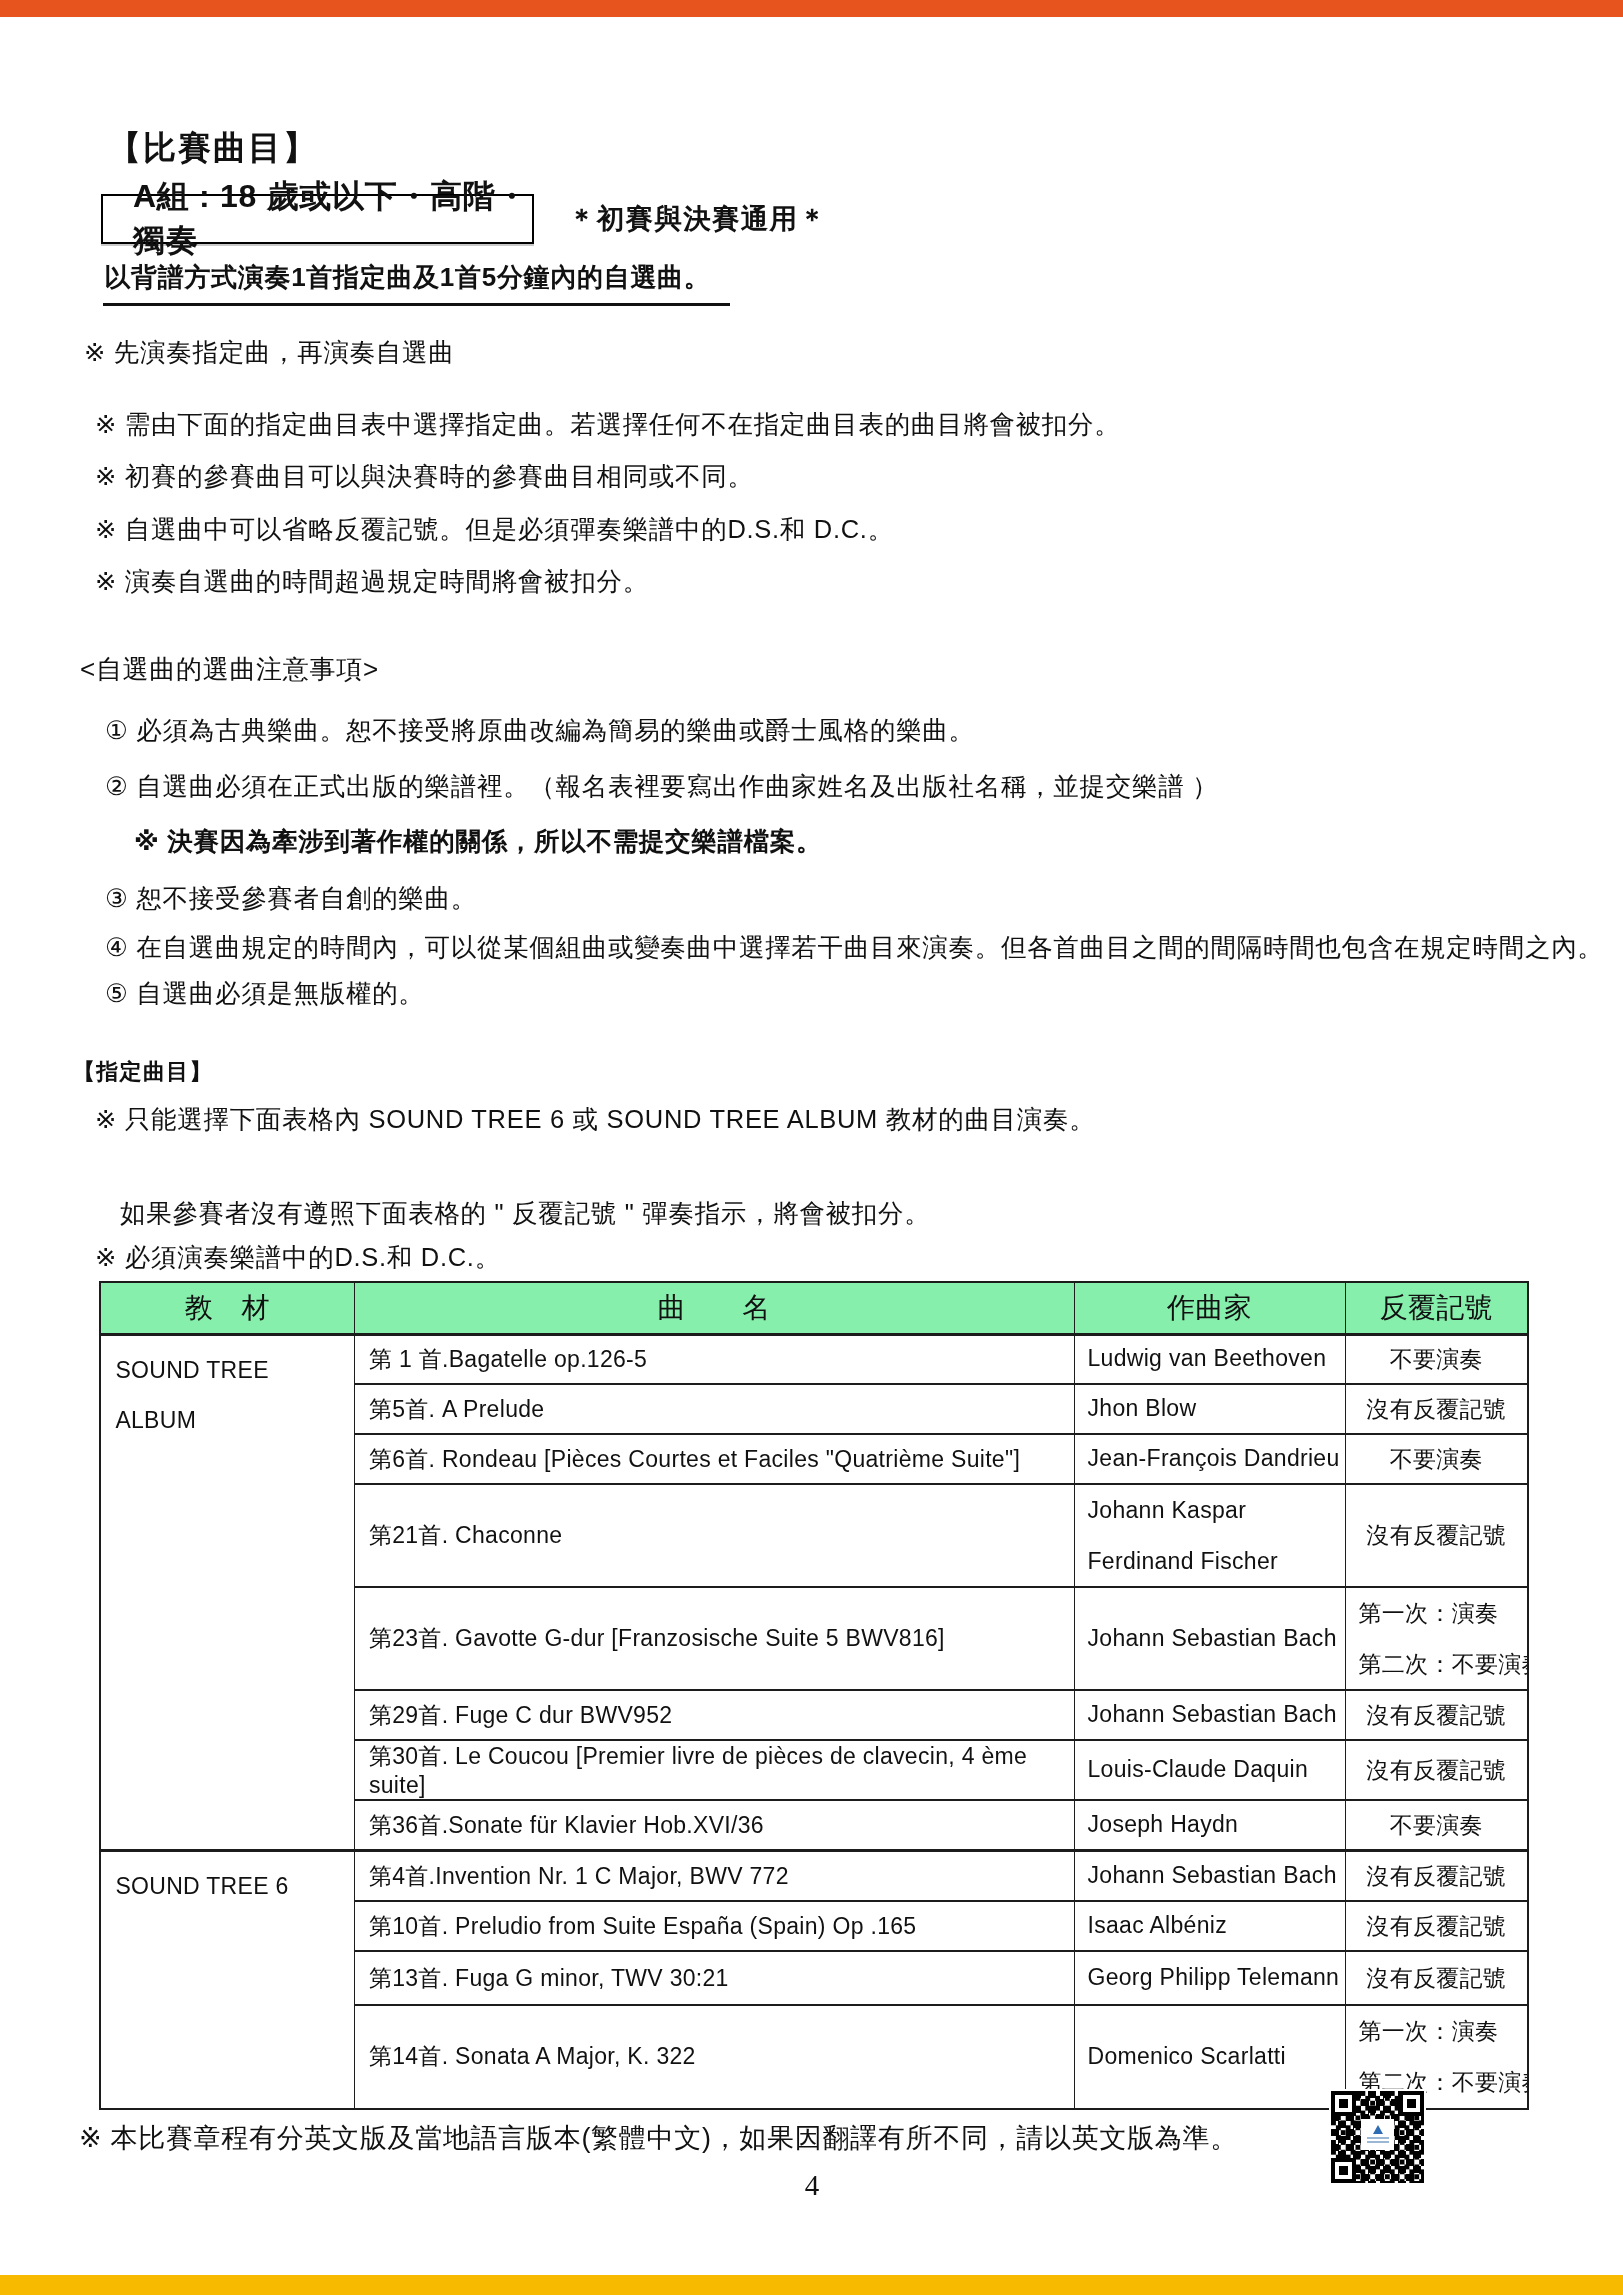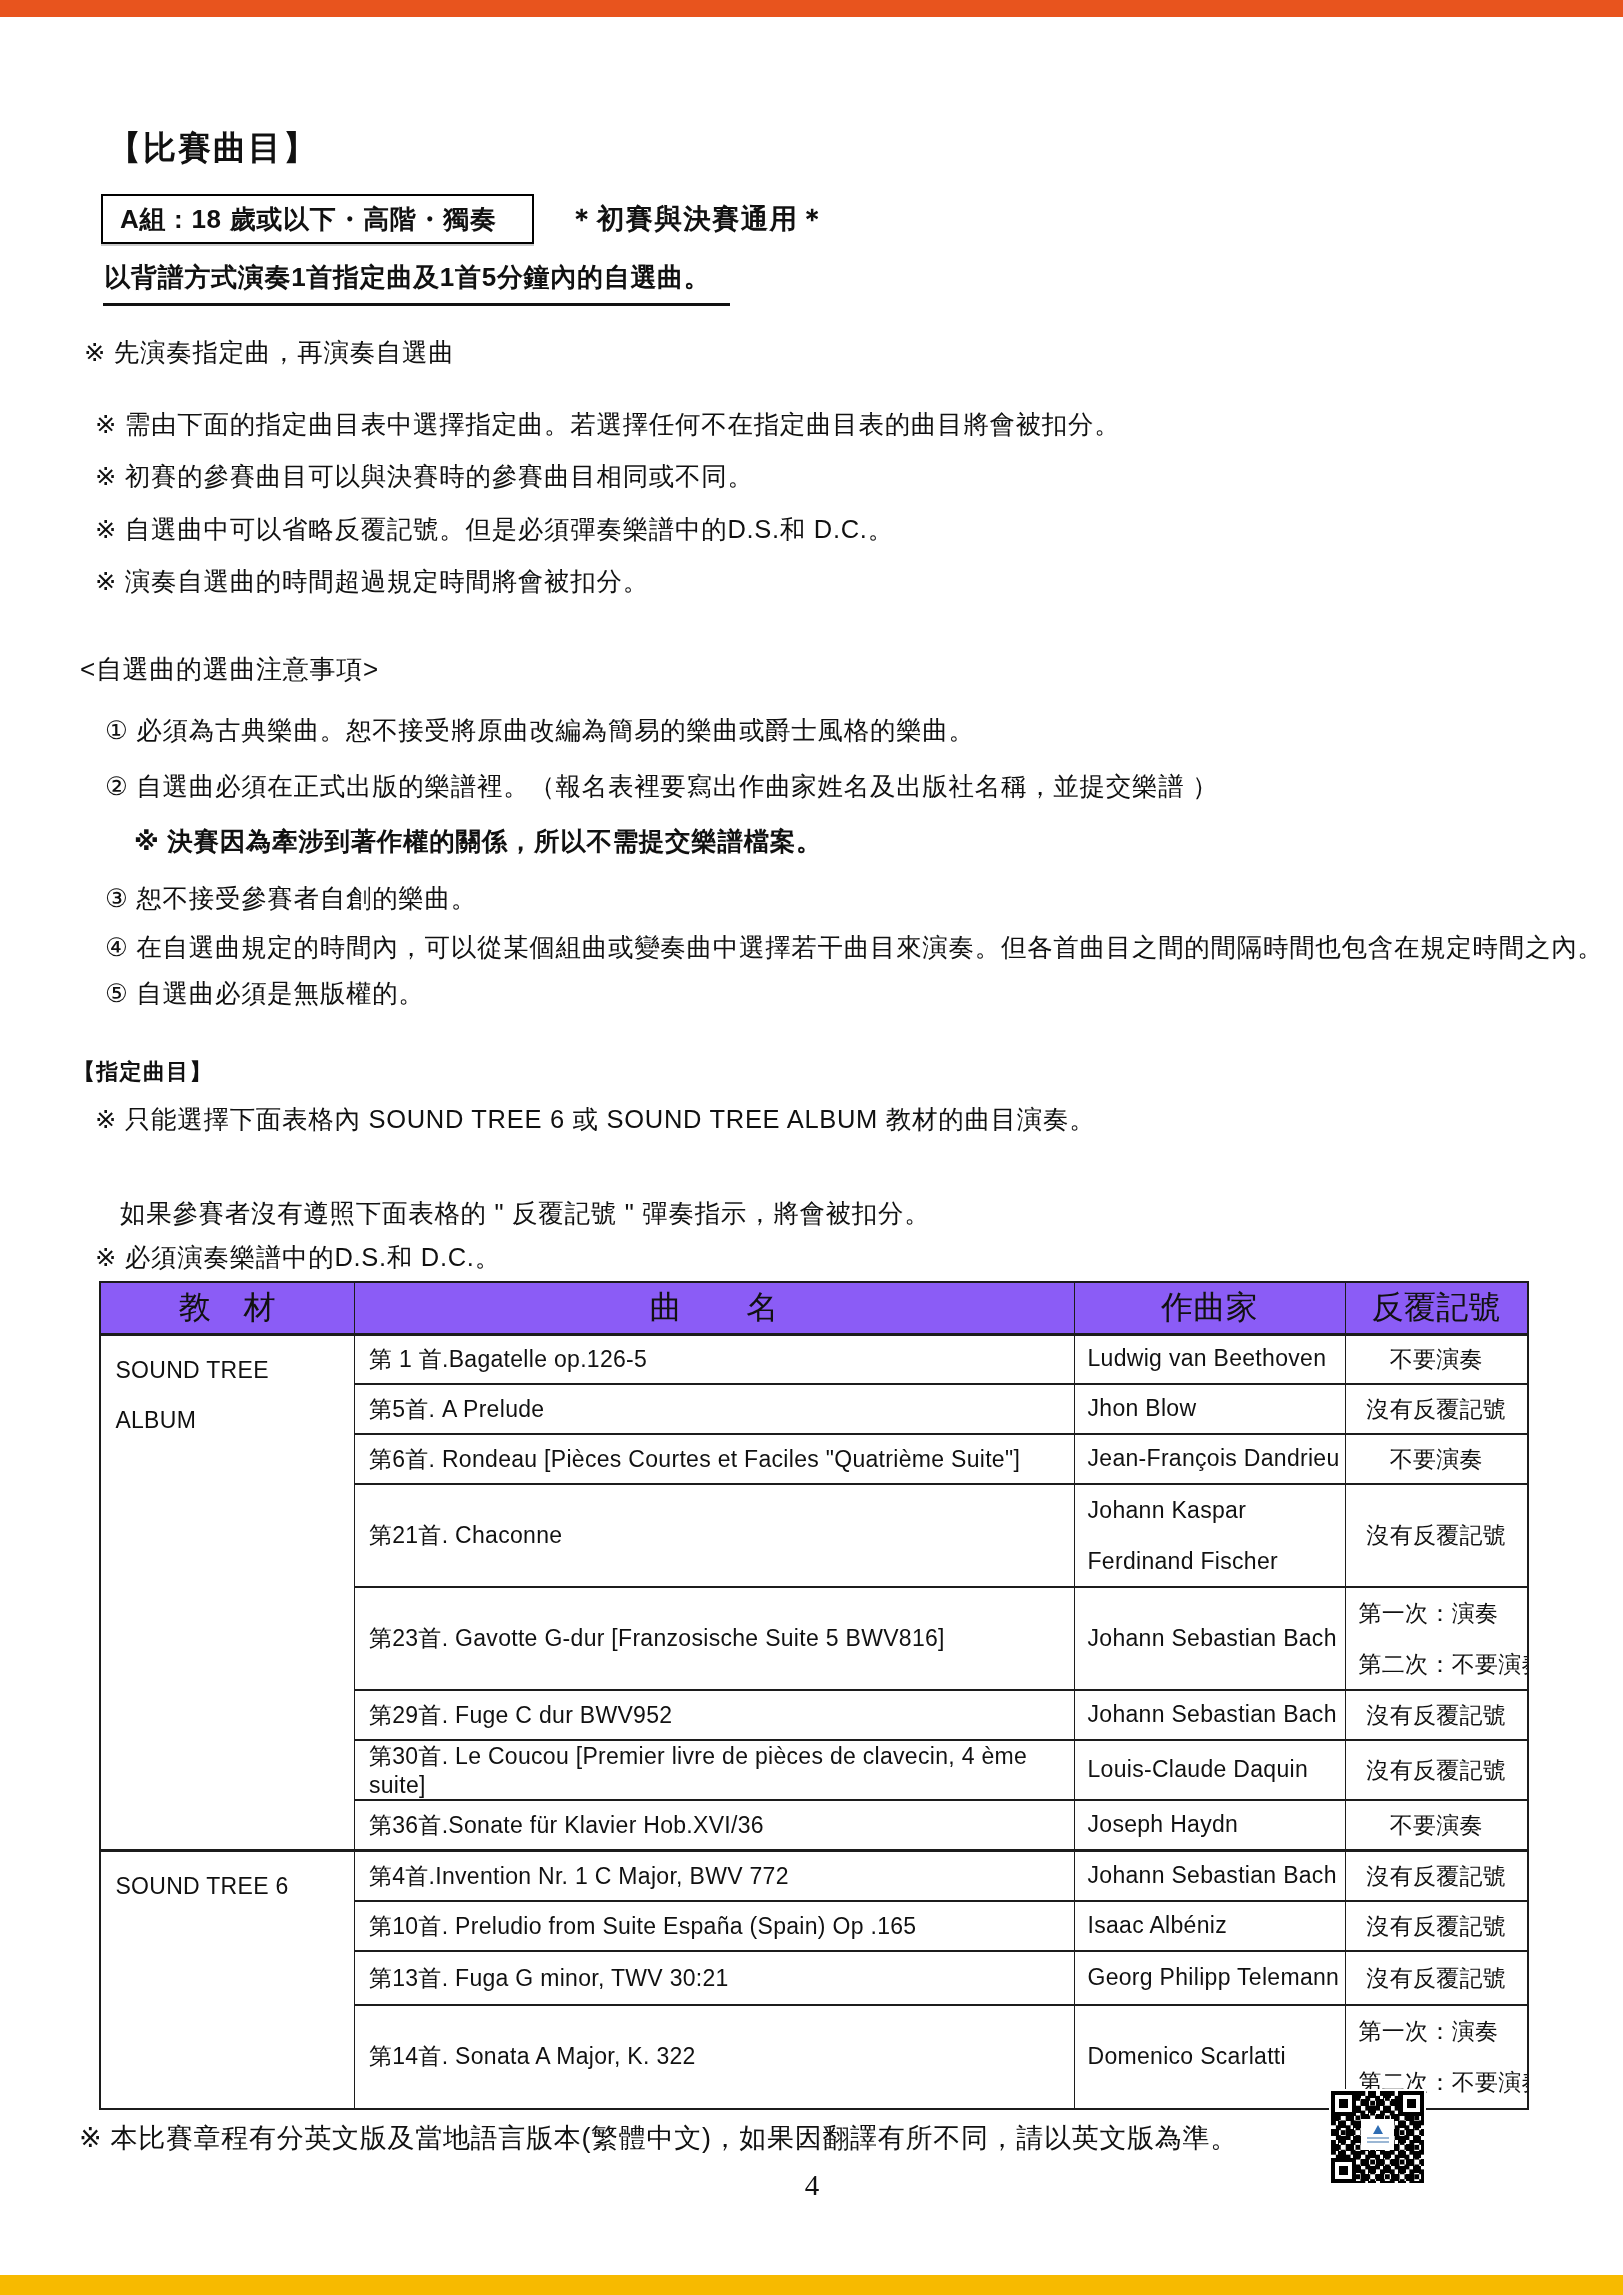--- a/index.html
+++ b/index.html
@@ -13,22 +13,22 @@
   
   #top-bar    { left:0; top:0; width:1624px; height:17px; }
   #bottom-bar { left:0; top:2275px; width:1624px; height:20px; }
 
   
   #page-title { left:108px; top:126px; font-size:33px; font-weight:bold; letter-spacing:2px; }
 
   #group-box {
     left:101px; top:194px; width:433px; height:50px;
     border:2px solid #000; background:#fff;
-    display:flex; align-items:center; padding-left:17px;
-    font-size:26px; font-weight:bold; letter-spacing:0.7px;
+    display:flex; align-items:center; padding-left:30px;
+    font-size:32px; font-weight:bold; letter-spacing:0.7px;
     box-shadow:0 2px 0 #c9c9c9;
   }
   #scope-note { left:568px; top:201px; font-size:27.5px; font-weight:bold; letter-spacing:1.3px; }
 
   #requirement {
     left:103px; top:260px; font-size:26px; font-weight:600; letter-spacing:0.7px;
     display:inline-block; border-bottom:3.9px solid #111; padding:0 19.6px 7.9px 1.3px;
   }
 
   .note { font-size:25.5px; letter-spacing:0.7px; white-space:nowrap; }
@@ -61,22 +61,22 @@
   #song-table col.c2 { width:720px; }
   #song-table col.c3 { width:271px; }
   #song-table col.c4 { width:183px; }
   #song-table td, #song-table th {
     border:2px solid #1c1c1c; border-left-width:1.3px; border-right-width:1.3px;
     font-weight:normal; font-size:23px; letter-spacing:0.3px;
     overflow:hidden;
   }
   #song-table { border:2px solid #1c1c1c; }
   #song-table th {
-    background:#8b5cf6; vertical-align:middle;
-    font-size:32px; border-bottom-width:3.3px;
+    background:#86efac; vertical-align:middle;
+    font-size:28px; border-bottom-width:3.3px;
   }
   #song-table tr.group-start td { border-top-width:3.3px; }
   td.mat  { vertical-align:top; padding:9.2px 6.5px 0 14.4px; line-height:2.2; }
   td.mat span { display:block; }
   td.song { text-align:left; padding-left:14.4px; vertical-align:middle; }
   td.comp { text-align:left; padding-left:13px; vertical-align:middle; line-height:1.3; }
   td.comp.spread { line-height:2.2; }
   td.rep  { text-align:center; vertical-align:middle; font-size:23px; }
   td.rep.rep2 { text-align:left; padding-left:13px; font-size:19px; line-height:2.2; }
   td.rep.rep2 span { display:block; white-space:nowrap; }

